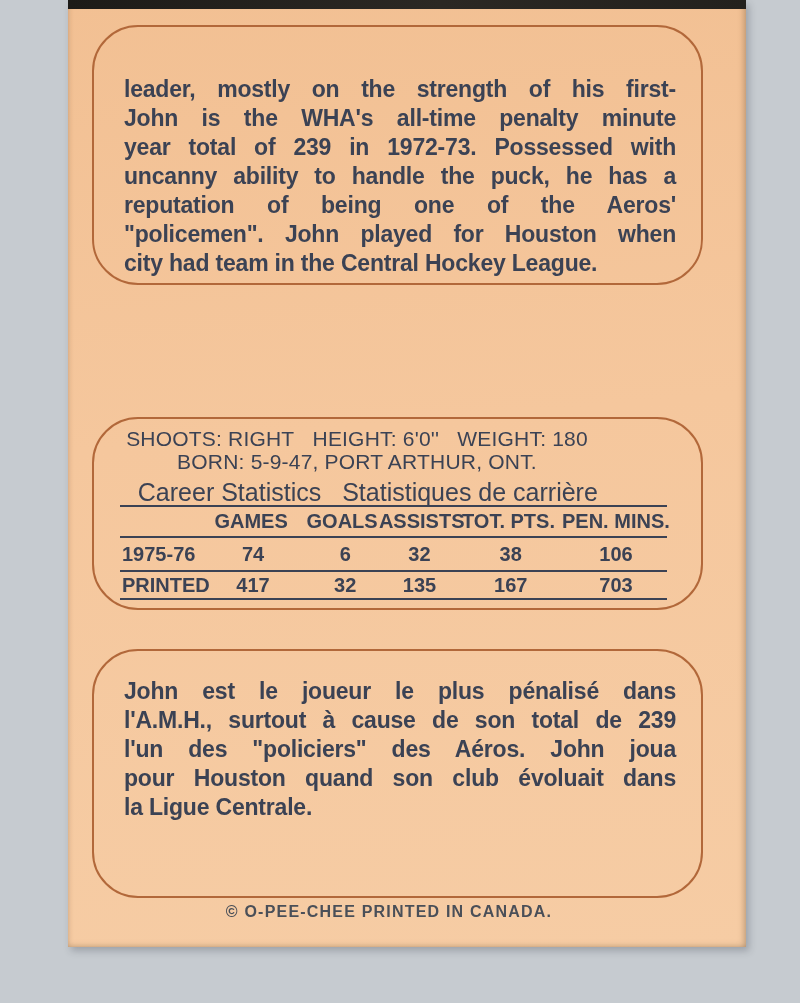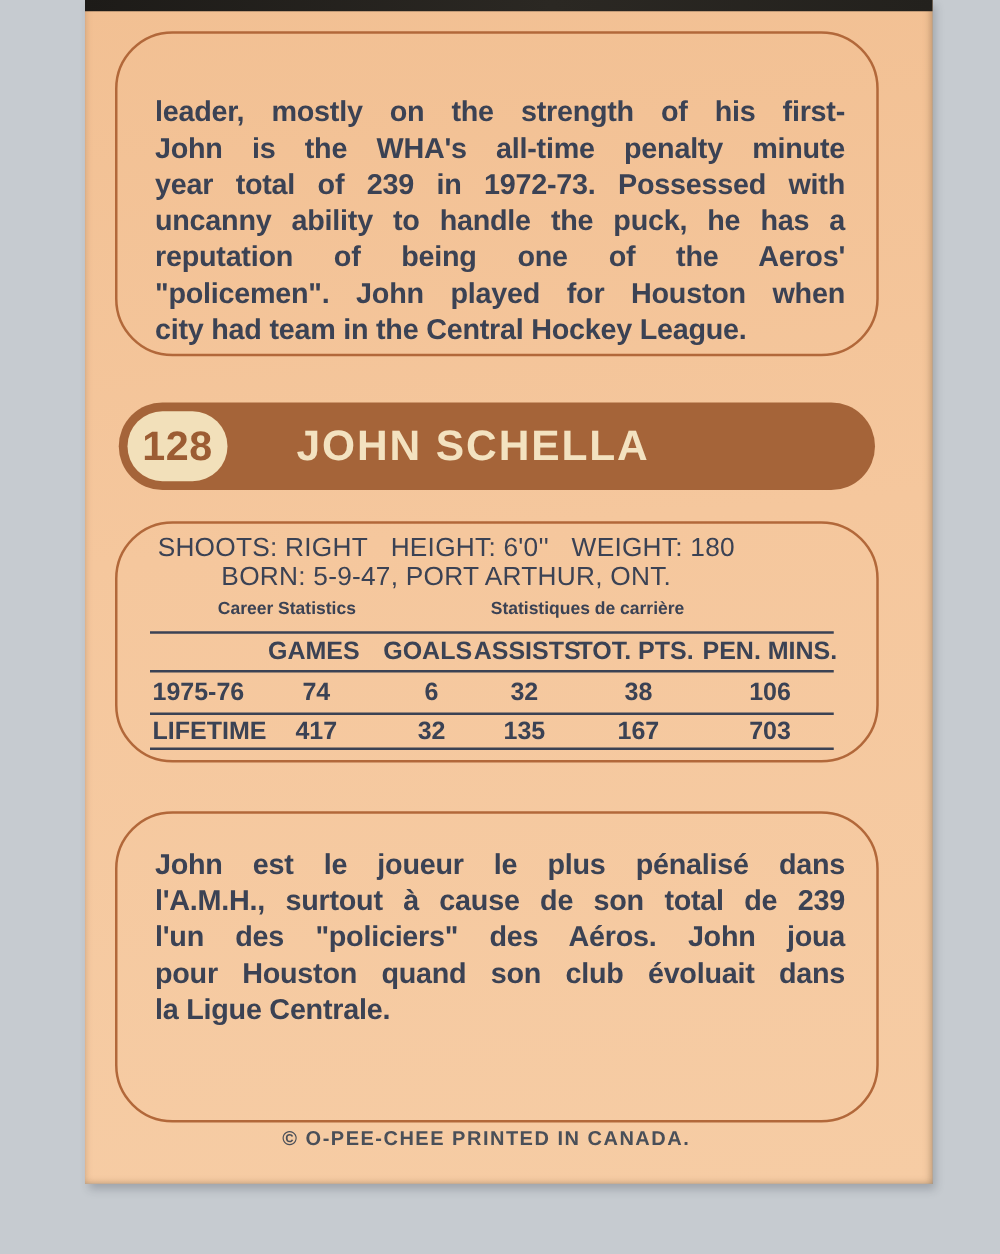--- a/index.html
+++ b/index.html
@@ -54,21 +54,21 @@
   .num-pill span{ font-weight:bold; font-size:33px; color:var(--number-text); letter-spacing:0.5px; }
   .player-name{
     position:absolute; inset:0; padding-right:38px;
     display:flex; align-items:center; justify-content:center;
     font-weight:bold; font-size:34px; letter-spacing:1.5px; color:var(--banner-text);
   }
 
   .vitals{ position:absolute; top:8px; left:4px; right:85px; text-align:center;
            font-weight:normal; font-size:21px; line-height:23px; letter-spacing:0.2px; }
   .stat-head{ position:absolute; top:59px; left:26px; width:547px; height:26px;
-              font-weight:bold; font-size:14px; }
+              font-weight:normal; font-size:25px; }
   .stat-head .h-en{ position:absolute; left:0; width:219px; text-align:center; }
   .stat-head .h-fr{ position:absolute; left:219px; width:262px; text-align:center; }
 
   .stat-table{ position:absolute; top:86px; left:26px; width:547px;
                border-top:2px solid var(--ink); font-weight:bold; font-size:20px; }
   .trow{ display:flex; border-bottom:2px solid var(--ink); }
   .trow.hdr  > div{ line-height:29px; }
   .trow.r1   > div{ line-height:32px; }
   .trow.r2   > div{ line-height:26px; }
   .trow > div{ text-align:center; white-space:nowrap; }
@@ -93,26 +93,20 @@
       <div>leader, mostly on the strength of his first-</div>
       <div>John is the WHA's all-time penalty minute</div>
       <div>year total of 239 in 1972-73. Possessed with</div>
       <div>uncanny ability to handle the puck, he has a</div>
       <div>reputation of being one of the Aeros'</div>
       <div>"policemen". John played for Houston when</div>
       <div>city had team in the Central Hockey League.</div>
     </div>
   </div>
 
-  <div class="banner">
-    <div class="num-pill">
-      <span>128</span>
-    </div>
-    <div class="player-name">JOHN SCHELLA</div>
-  </div>
 
   <div class="rbox box-stats">
     <div class="vitals">
       <div>
         <span>SHOOTS: RIGHT</span>&nbsp;&nbsp;&nbsp;<span>HEIGHT: 6'0''</span>&nbsp;&nbsp;&nbsp;<span>WEIGHT: 180</span>
       </div>
       <div>BORN: 5-9-47, PORT ARTHUR, ONT.</div>
     </div>
 
     <div class="stat-head">
@@ -131,21 +125,21 @@
       </div>
       <div class="trow r1">
         <div class="c0">1975-76</div>
         <div class="c1">74</div>
         <div class="c2">6</div>
         <div class="c3">32</div>
         <div class="c4">38</div>
         <div class="c5">106</div>
       </div>
       <div class="trow r2">
-        <div class="c0">LIFETIME</div>
+        <div class="c0">PRINTED</div>
         <div class="c1">417</div>
         <div class="c2">32</div>
         <div class="c3">135</div>
         <div class="c4">167</div>
         <div class="c5">703</div>
       </div>
     </div>
   </div>
 
   <div class="rbox box-fr">

